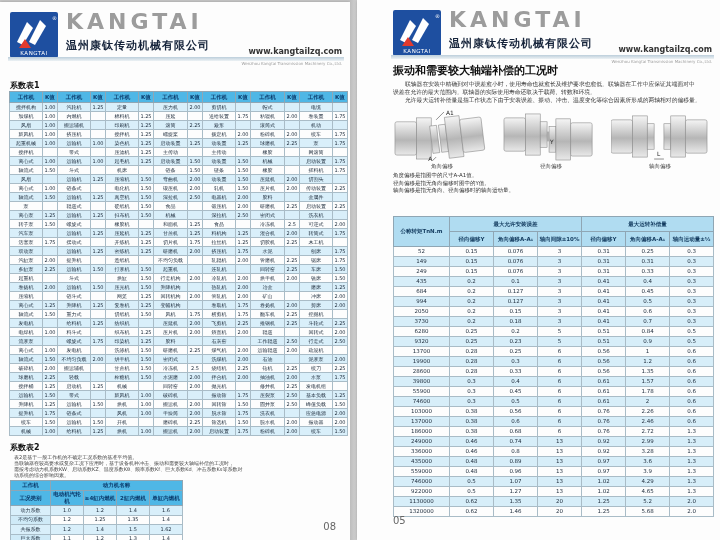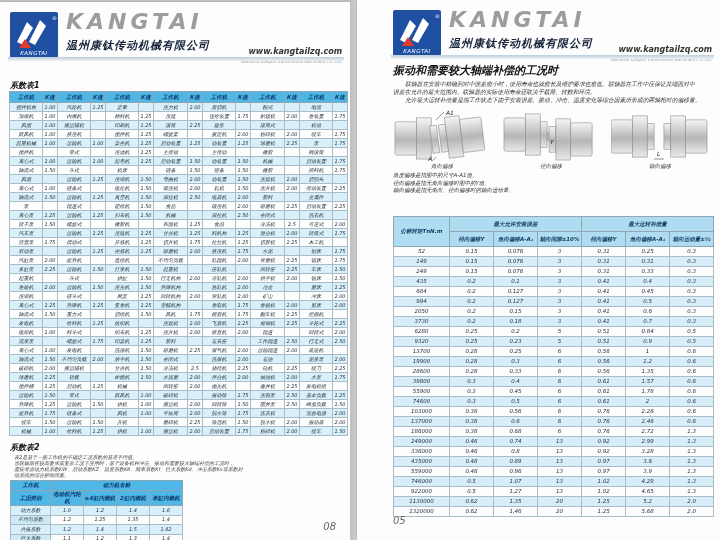--- a/index.html
+++ b/index.html
@@ -1,32 +1,32 @@
 <!DOCTYPE html>
 <html><head>
 <meta charset="utf-8">
 <style>
   html,body{margin:0;padding:0;width:720px;height:540px;overflow:hidden;
     background:#c9c9c9;font-family:"DejaVu Sans",sans-serif;}
-  .spread{position:relative;width:660px;height:540px;font-style:italic;}
+  .spread{position:relative;width:660px;height:540px;}
   .page{position:absolute;background:#fdfdfd;box-shadow:0 0 3px rgba(0,0,0,.25);}
   .page-left{left:0;top:2px;width:350px;height:538px;}
   .page-right{left:357px;top:0;width:363px;height:540px;}
   .gap{position:absolute;left:350px;top:0;width:7px;height:540px;
     background:linear-gradient(to right,#bdbdbd,#d4d4d4);}
 
   
   .hdr{position:absolute;left:0;top:0;right:0;height:62px;}
   .logo{position:absolute;top:10px;width:48px;height:46px;}
   .brand{position:absolute;top:7px;font-size:22px;font-weight:bold;color:#9c9c9c;
     letter-spacing:4px;white-space:nowrap;}
   .company{position:absolute;top:36px;font-size:11px;font-weight:bold;color:#15233a;
     letter-spacing:1px;white-space:nowrap;}
   .site{position:absolute;right:8px;top:37px;text-align:right;}
-  .site .url{font-size:8px;font-weight:bold;color:#333;border-bottom:1px solid #ef4444;
+  .site .url{font-size:8px;font-weight:bold;color:#333;border-bottom:3px solid #ef4444;
     padding-bottom:1px;display:inline-block;}
   .site .sub{font-size:4px;color:#a0a0a0;margin-top:1px;white-space:nowrap;}
   .rule{position:absolute;left:8px;right:6px;top:55px;height:4px;
     background:linear-gradient(to bottom,#bccedb,#edf2f5);}
 
   
   .t1-title{position:absolute;left:10px;top:78px;font-size:8px;font-weight:bold;color:#111;}
   .t1-wrap{position:absolute;left:9px;top:89px;width:338px;}
   table{border-collapse:collapse;table-layout:fixed;}
   .t1{width:338px;}

